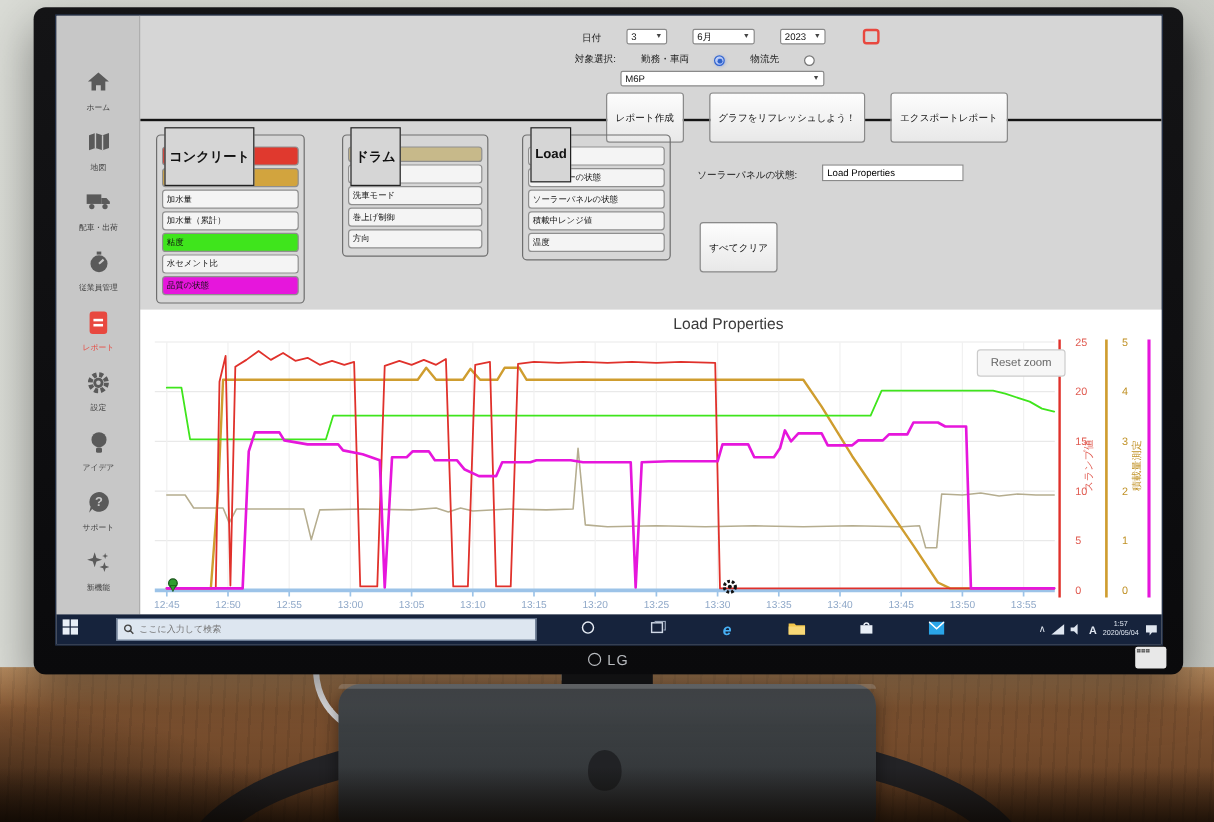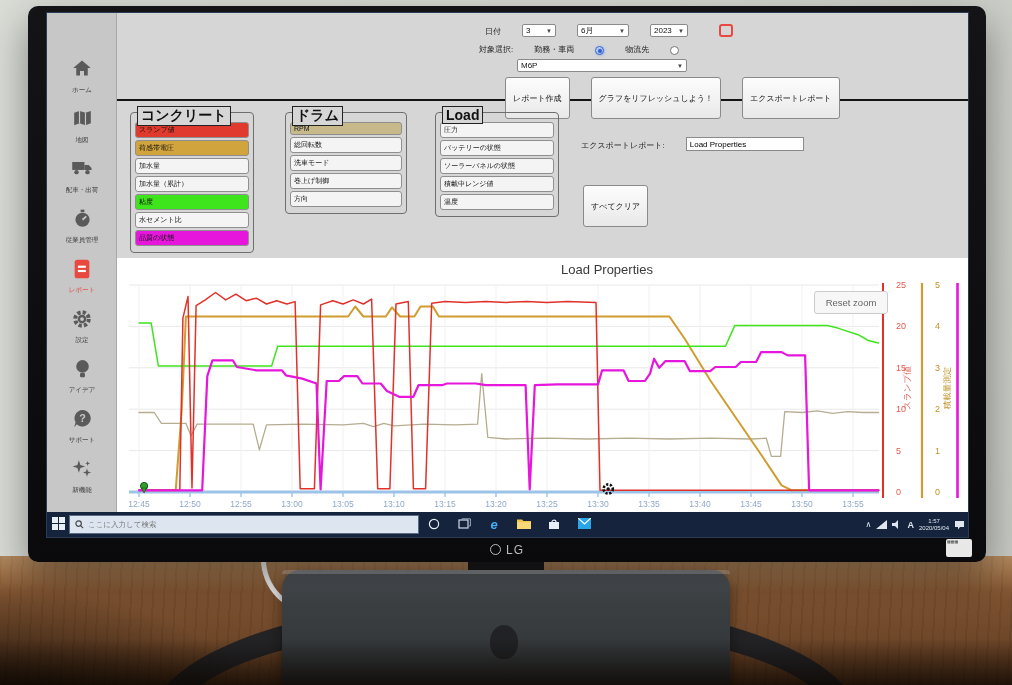--- a/index.html
+++ b/index.html
@@ -54,35 +54,35 @@
          align-items:center; justify-content:space-between; padding:0 3px; font-size:8px; color:#111; cursor:pointer; }
   .sel .arr { font-size:6px; color:#444; margin-left:4px; }
   .cal-icon { width:14px; height:13px; border:2.5px solid #e8483f; border-radius:3px; display:inline-block; margin-left:10px; }
   .radio { width:9px; height:9px; border:1px solid #777; border-radius:50%; background:#fff; display:inline-block; position:relative; }
   .radio.sel-on { border-color:#2f62c9; }
   .radio.sel-on::after { content:""; position:absolute; left:1.5px; top:1.5px; width:4px; height:4px; border-radius:50%; background:#2f62c9; box-shadow:0 0 3px 2px rgba(60,110,230,.55); }
   .btn { background:linear-gradient(#fdfdfd,#e8e8e8); border:1px solid #8a8a8a; border-radius:3px;
          font-size:8px; color:#111; padding:20px 7px; height:16px; display:inline-flex; align-items:center; cursor:pointer; }
   .midsec { position:absolute; left:0; top:90px; width:851px; height:155px; }
   .panel { position:absolute; border:1px solid #6e6e6e; border-radius:4px; padding:7px 4px 4px 4px; }
-  .panel .legend { position:absolute; top:-7px; left:6px; background:#d6d6d6; border:1px solid #222; padding:0 3px;
-         font-size:14px; font-weight:bold; color:#111; }
+  .panel .legend { position:absolute; top:-7px; left:6px; background:#d6d6d6; border:1px solid #222; padding:16px 3px;
+         font-size:11px; font-weight:bold; color:#111; }
   .pbtn { display:block; width:100%; border:1px solid #8f8f8f; border-radius:3px; margin:2px 0; font-size:7px;
          text-align:left; padding:2px 3px; color:#111; cursor:pointer; min-height:13px; }
   .cbrow { display:flex; align-items:center; gap:5px; font-size:8px; color:#222; margin-bottom:7px; }
   .cb { width:9px; height:9px; border:1px solid #777; background:#fff; display:inline-block; }
   .gtitle input { width:118px; height:14px; border:1px solid #8a8a8a; font-size:8px; padding:0 3px;
          font-family:"Liberation Sans",sans-serif; }
   .chartsec { position:absolute; left:0; top:245px; width:851px; height:254px; background:#fff; }
   .chart-title { position:absolute; left:490px; top:4px; transform:translateX(-50%); font-size:13px; color:#3a3a3a; }
   .reset-zoom { position:absolute; left:697px; top:33px; width:74px; height:23px; background:#f7f7f7;
          border:1px solid #ccc; border-radius:3px; font-size:9.5px; color:#666; display:flex; align-items:center; justify-content:center; cursor:pointer; }
   
   .taskbar { position:absolute; left:0; top:499px; width:921px; height:25px; background:#16233c;
-         display:flex; align-items:center; color:#dfe6f0; }
+         display:flex; align-items:center; color:#dfe6f0;gap:28px; }
   .tb-start { width:22px; text-align:center; cursor:pointer; }
   .tb-search { width:350px; height:19px; background:#dde6f0; border:1px solid #5a6b85; display:flex; align-items:center; gap:4px; padding:0 5px; }
   .tb-search input { border:none; background:transparent; font-size:7.5px; width:300px; outline:none; font-family:"Liberation Sans",sans-serif; }
   .tb-ic { width:30px; text-align:center; font-size:11px; cursor:pointer; }
   .tray { position:absolute; right:3px; top:0; height:25px; display:flex; align-items:center; gap:5px; font-size:7px; }
   .clock { text-align:center; font-size:6px; line-height:7px; cursor:pointer; }
   svg text { font-family:"Liberation Sans",sans-serif; }
 </style>
 </head>
 <body>
@@ -239,21 +239,21 @@
                 <span class="legend">Load</span>
                 <div class="pbtn" style="background: rgb(244, 244, 244);">圧力</div>
                 <div class="pbtn" style="background: rgb(244, 244, 244);">バッテリーの状態</div>
                 <div class="pbtn" style="background: rgb(244, 244, 244);">ソーラーパネルの状態</div>
                 <div class="pbtn" style="background: rgb(244, 244, 244);">積載中レンジ値</div>
                 <div class="pbtn" style="background: rgb(244, 244, 244);">温度</div>
               </div>
             </div>
           <div style="position:absolute; left:464px; top:12px;">
             <div class="row gtitle" style="position:static; margin-top:22px;">
-              <span>エクスポートレポート:</span>
+              <span>ソーラーパネルの状態:</span>
               <input type="text" value="Load Properties" style="">
             </div>
             <div style="margin-top:34px; margin-left:2px;">
               <span class="btn">すべてクリア</span>
             </div>
           </div>
         </div>
 
         <div class="chartsec">
           <div class="chart-title">Load Properties</div>

